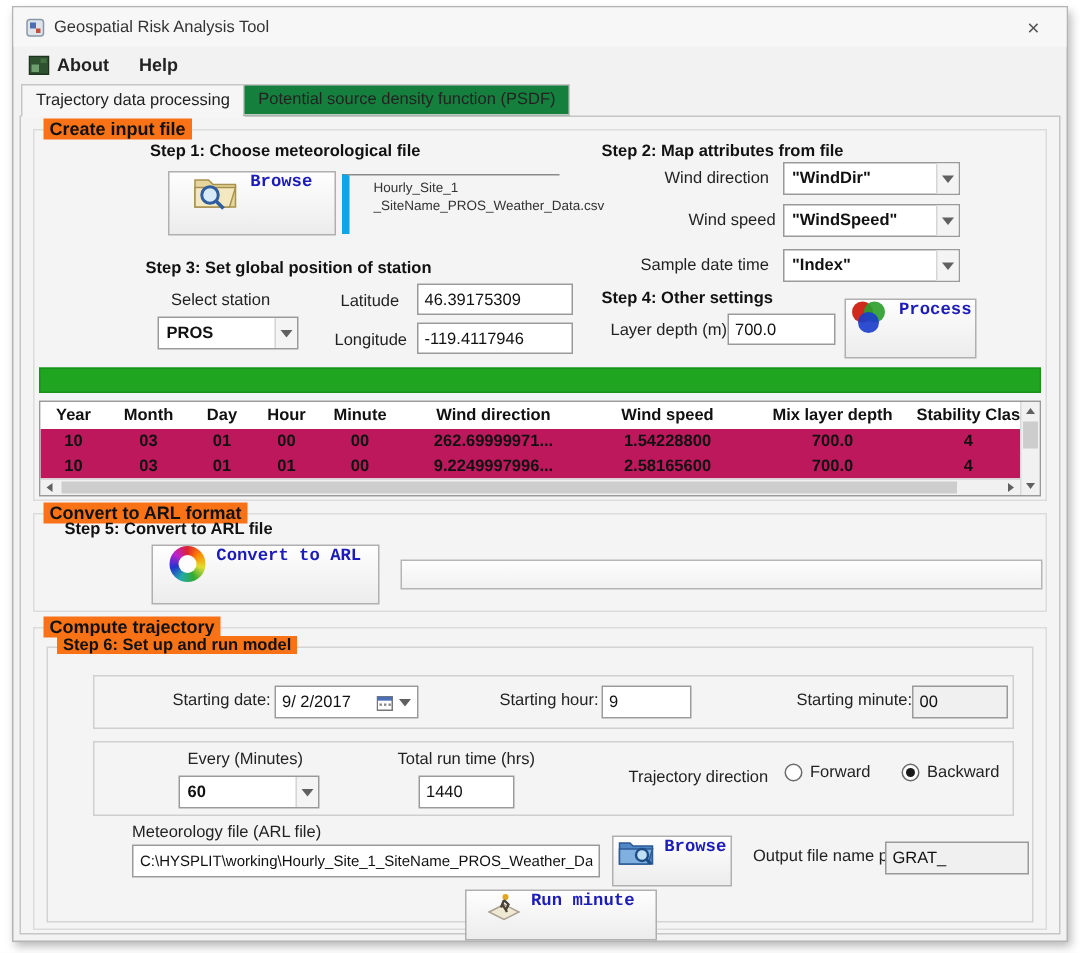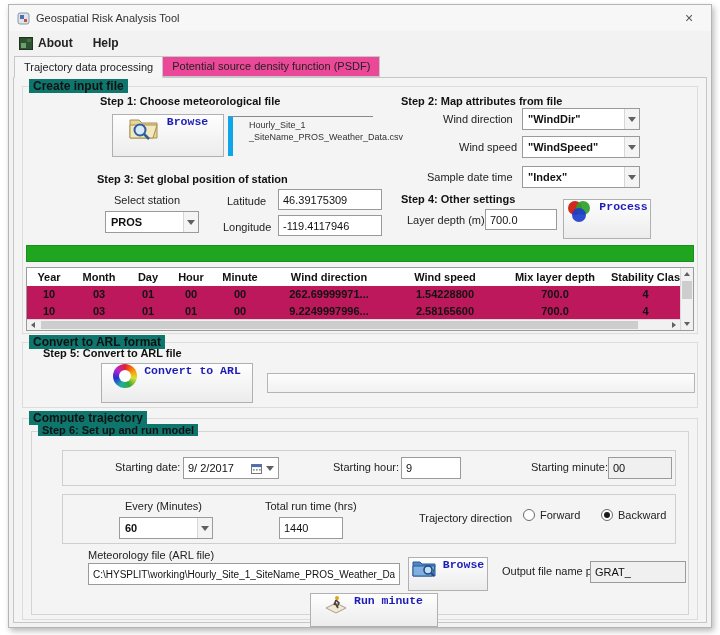--- a/index.html
+++ b/index.html
@@ -6,26 +6,26 @@
   html,body { width:720px; height:635px; background:#ffffff; font-family:"Liberation Sans",sans-serif; }
   .window { position:absolute; left:8px; top:4px; width:704px; height:624px; background:#f2f2f2;
             border:1px solid #b4b4b4; box-shadow:2px 3px 6px rgba(0,0,0,.28); }
   
   .titlebar { height:26px; display:flex; align-items:center; padding:0 8px; background:#f7f7f7; }
   .titlebar .title { font-size:11px; color:#333; margin-left:6px; }
   .close-btn { margin-left:auto; width:28px; text-align:center; font-size:14px; color:#555; }
   .menubar { height:24px; display:flex; align-items:center; gap:20px; padding:0 10px; font-size:12px; font-weight:700; color:#222; }
   .menu-item { display:flex; align-items:center; gap:5px; }
   .tabstrip { height:22px; display:flex; align-items:flex-end; padding-left:5px; position:relative; z-index:2; }
-  .tab { font-size:11px; color:#222; padding:3px 9px 4px; border:1px solid #c6c6c6; background:#ec4899; margin-right:-1px; }
+  .tab { font-size:11px; color:#222; padding:3px 9px 4px; border:1px solid #c6c6c6; background:#15803d; margin-right:-1px; }
   .tab.active { background:#f6f6f6; border-bottom-color:#f6f6f6; padding-top:4px; margin-bottom:-1px; }
   .content { position:absolute; left:4px; right:4px; top:72px; bottom:4px; border:1px solid #c6c6c6; background:#f4f4f4; }
   
   .group { position:absolute; border:1px solid #dcdcdc; }
-  .group-label { position:absolute; top:-8px; left:6px; background:#0f766e; font-size:12px; font-weight:700; color:#111; padding:0 4px; }
+  .group-label { position:absolute; top:-8px; left:6px; background:#f97316; font-size:12px; font-weight:700; color:#111; padding:0 4px; }
   .heading { position:absolute; font-size:11px; font-weight:700; color:#111; white-space:nowrap; }
   .lbl { position:absolute; font-size:11px; color:#222; white-space:nowrap; }
   .field { position:absolute; background:#fff; border:1px solid #9a9a9a; font-size:11px; color:#111;
            padding:2px 4px; font-family:"Liberation Sans",sans-serif; }
   .field.gray { background:#f0f0f0; }
   .combo { position:absolute; background:#fff; border:1px solid #9a9a9a; display:flex; align-items:center;
            font-size:11px; font-weight:700; color:#111; padding-left:5px; }
   .combo .cv { flex:1; overflow:hidden; white-space:nowrap; }
   .dd { width:15px; align-self:stretch; display:flex; align-items:center; justify-content:center; border-left:1px solid #d6d6d6; background:#f4f4f4; }
   .tri-down { width:0; height:0; border-left:4px solid transparent; border-right:4px solid transparent; border-top:5px solid #606060; }

